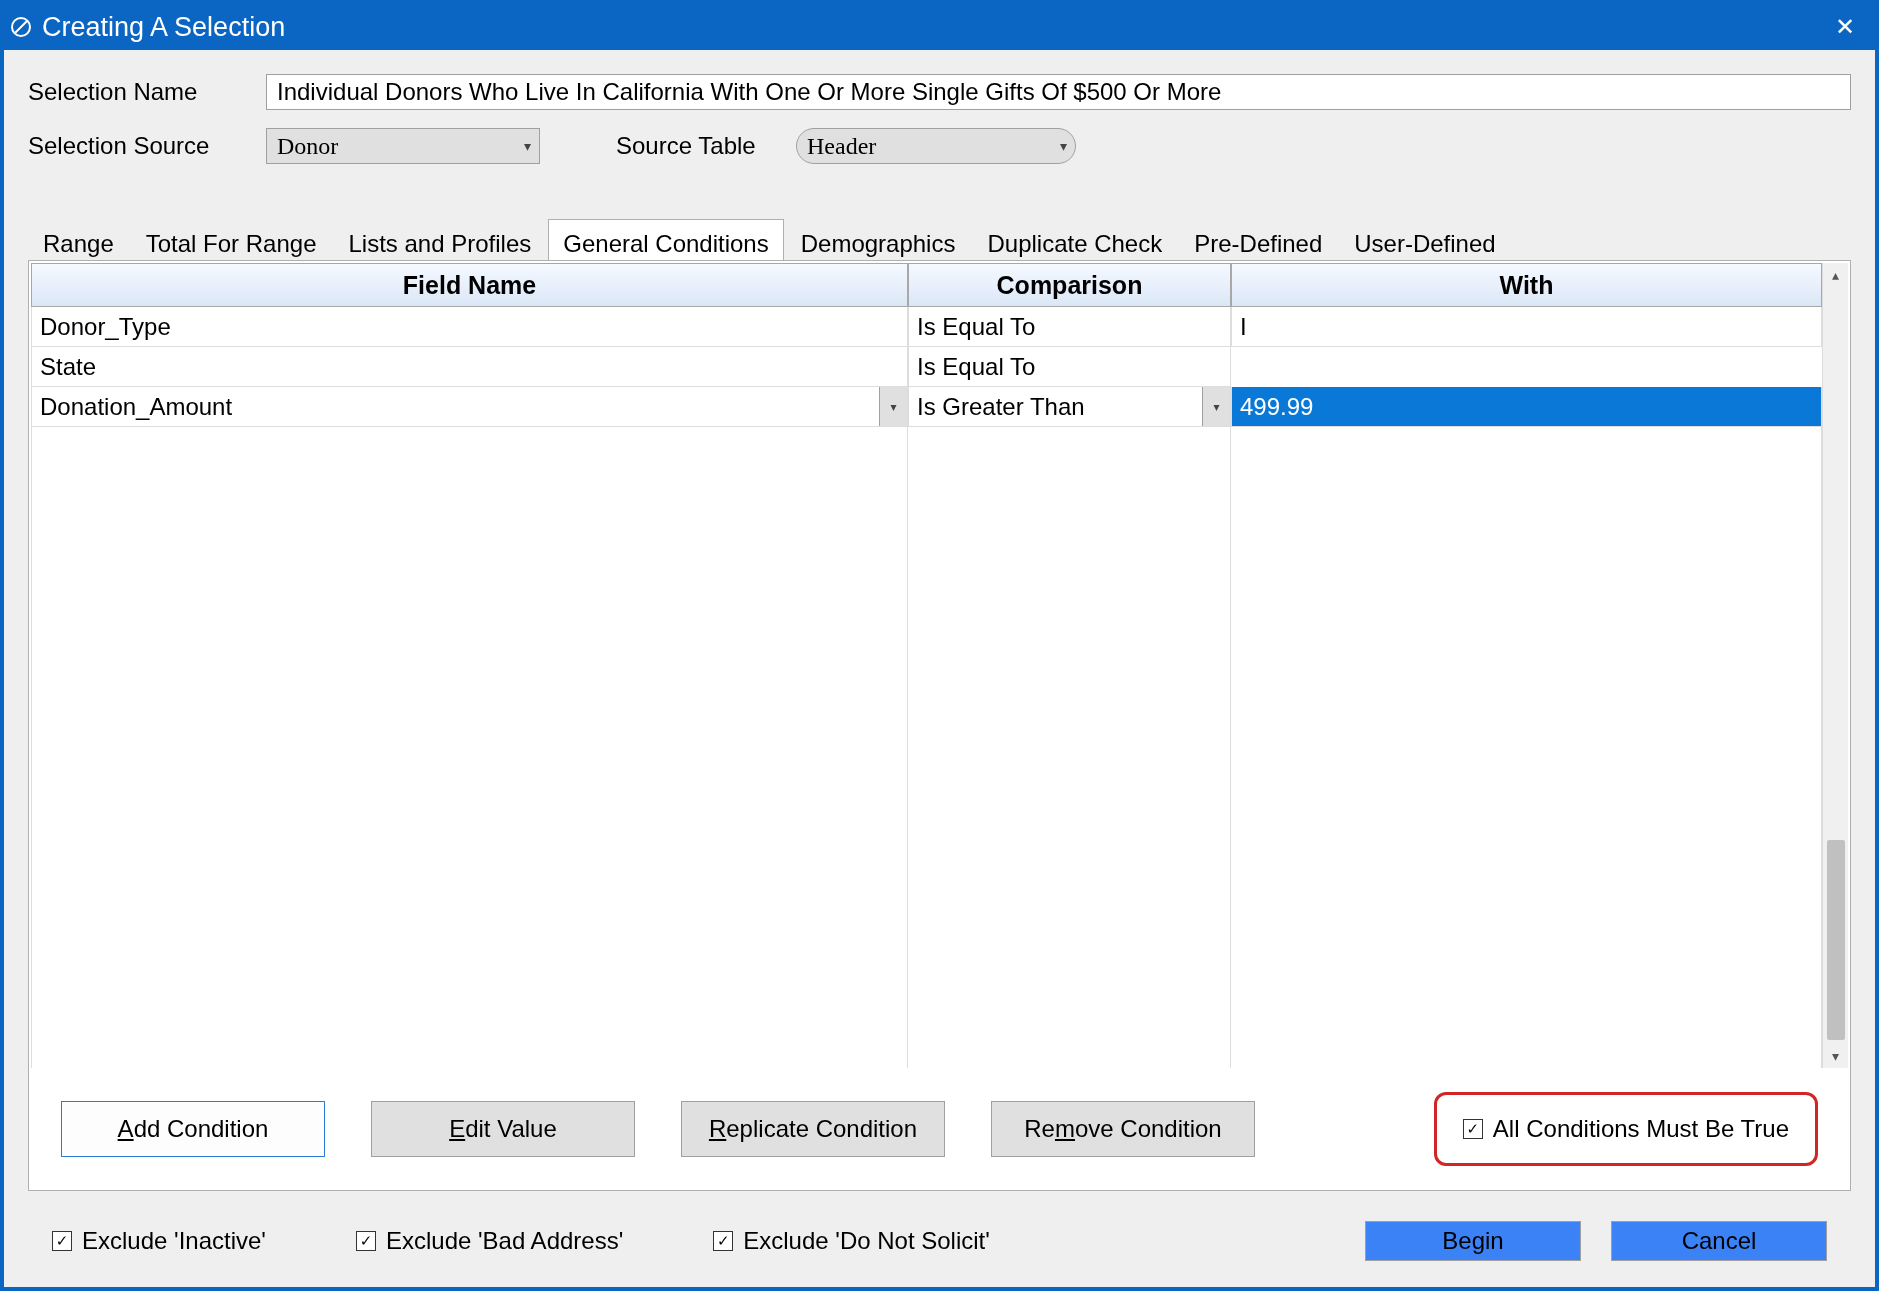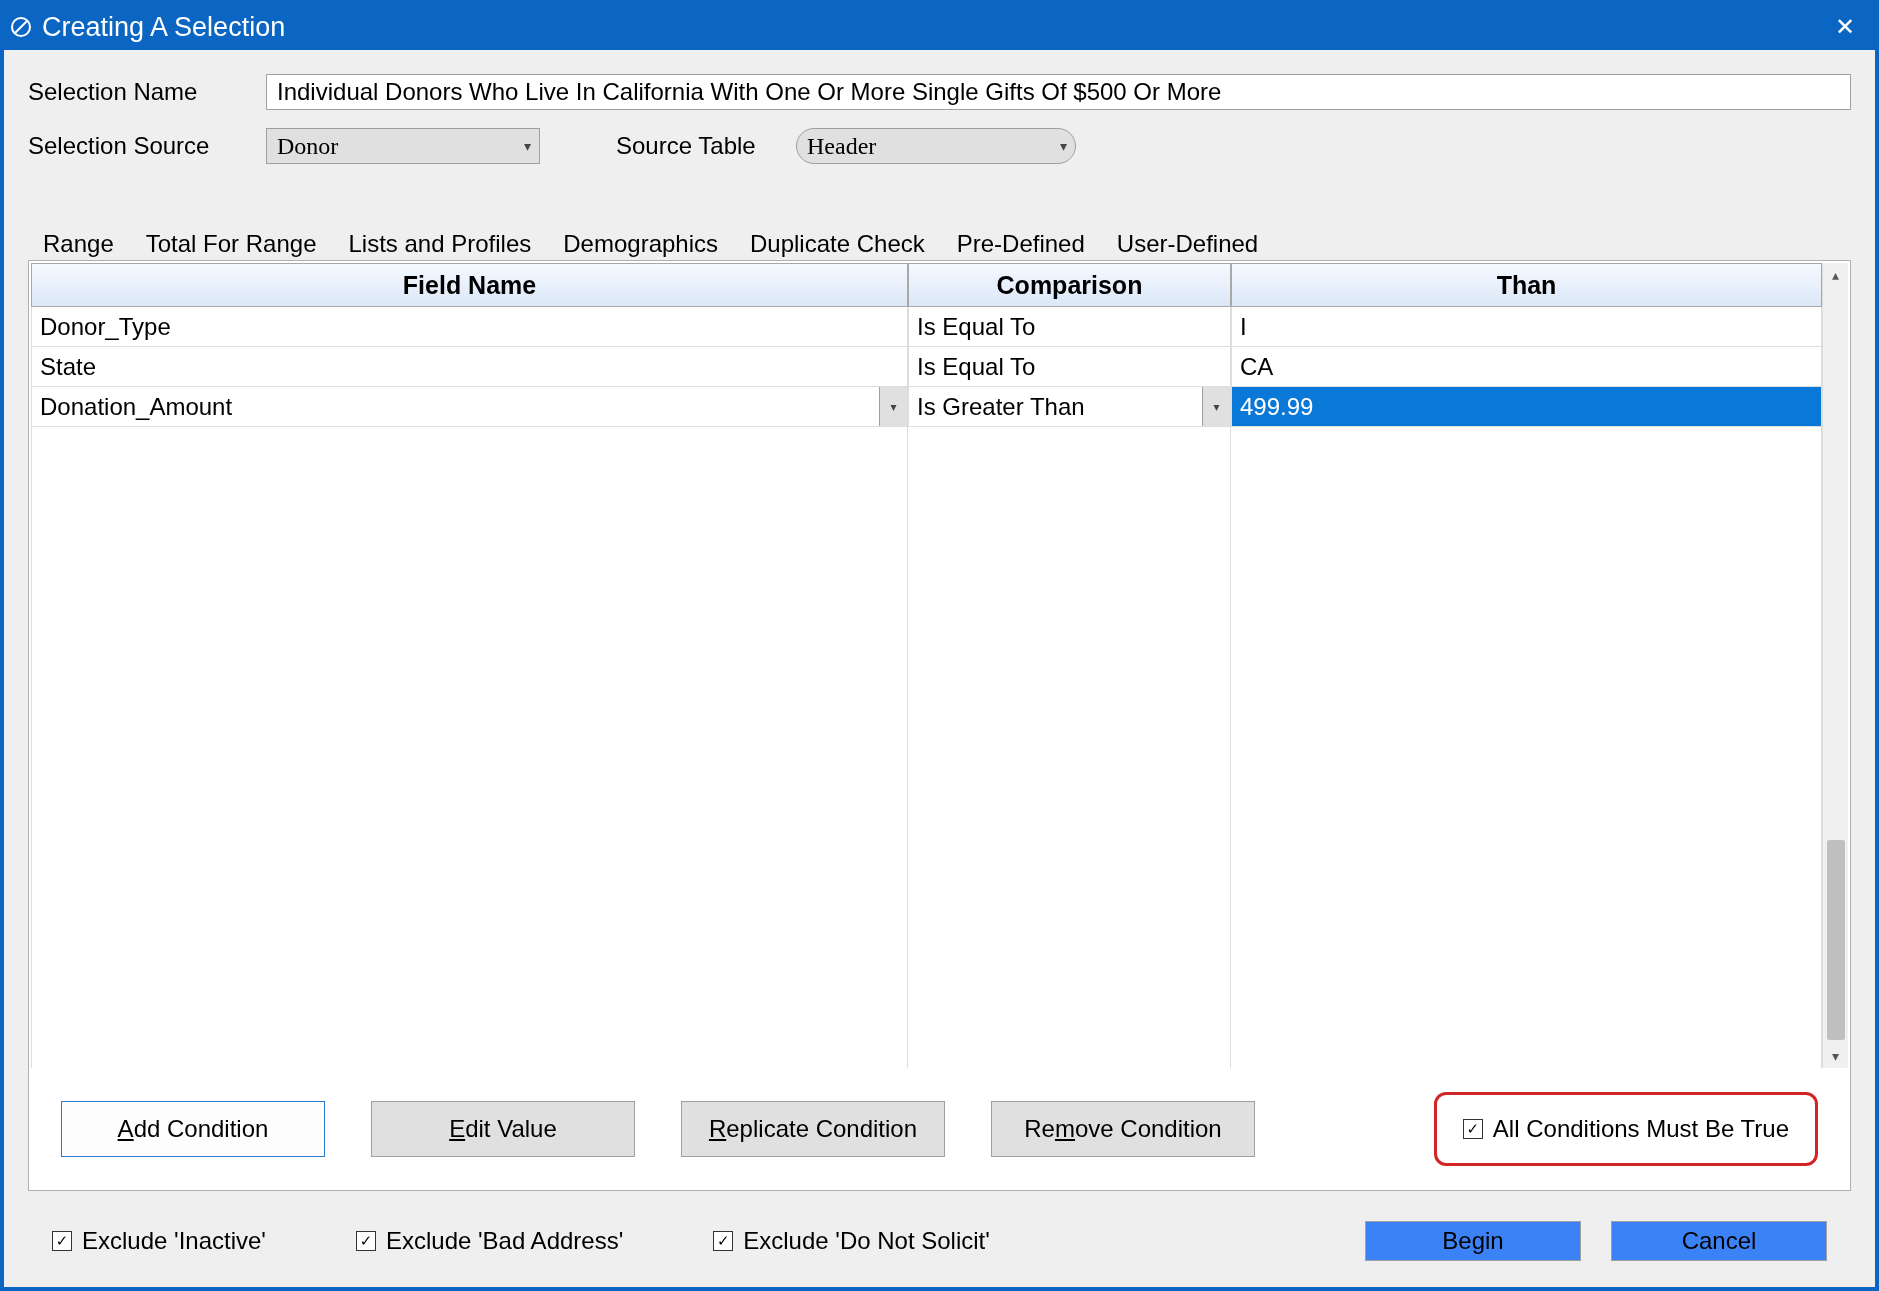--- a/index.html
+++ b/index.html
@@ -322,44 +322,44 @@
       <div class="dropdown" style="width:280px;border-radius:18px;">
         <span class="dd-label">Header</span>
         <span class="dd-arrow">▾</span>
       </div>
     </div>
 
     <div class="tabs-row">
       <div class="tab"><span>Range</span></div>
       <div class="tab"><span>Total For Range</span></div>
       <div class="tab"><span>Lists and Profiles</span></div>
+      <div class="tab active"><span>General Conditions</span></div>
       <div class="tab"><span>Demographics</span></div>
       <div class="tab"><span>Duplicate Check</span></div>
       <div class="tab"><span>Pre-Defined</span></div>
       <div class="tab"><span>User-Defined</span></div>
     </div>
 
     <div class="tab-body">
       <div class="table-wrap">
         <div class="cond-table">
           <div class="thead-row">
             <div class="th col1">Field Name</div>
             <div class="th col2">Comparison</div>
-            <div class="th col3">Than</div>
+            <div class="th col3">With</div>
           </div>
 
           <div class="tbody-row">
             <div class="td col1">Donor_Type</div>
             <div class="td col2">Is Equal To</div>
             <div class="td col3">I</div>
           </div>
           <div class="tbody-row">
             <div class="td col1">State</div>
             <div class="td col2">Is Equal To</div>
-            <div class="td col3">CA</div>
           </div>
           <div class="tbody-row selected">
             <div class="td col1">
               <span>Donation_Amount</span>
               <div class="cell-dd-arrow">
                   <span>▾</span>
                 </div>
             </div>
             <div class="td col2">
               <span>Is Greater Than</span>

